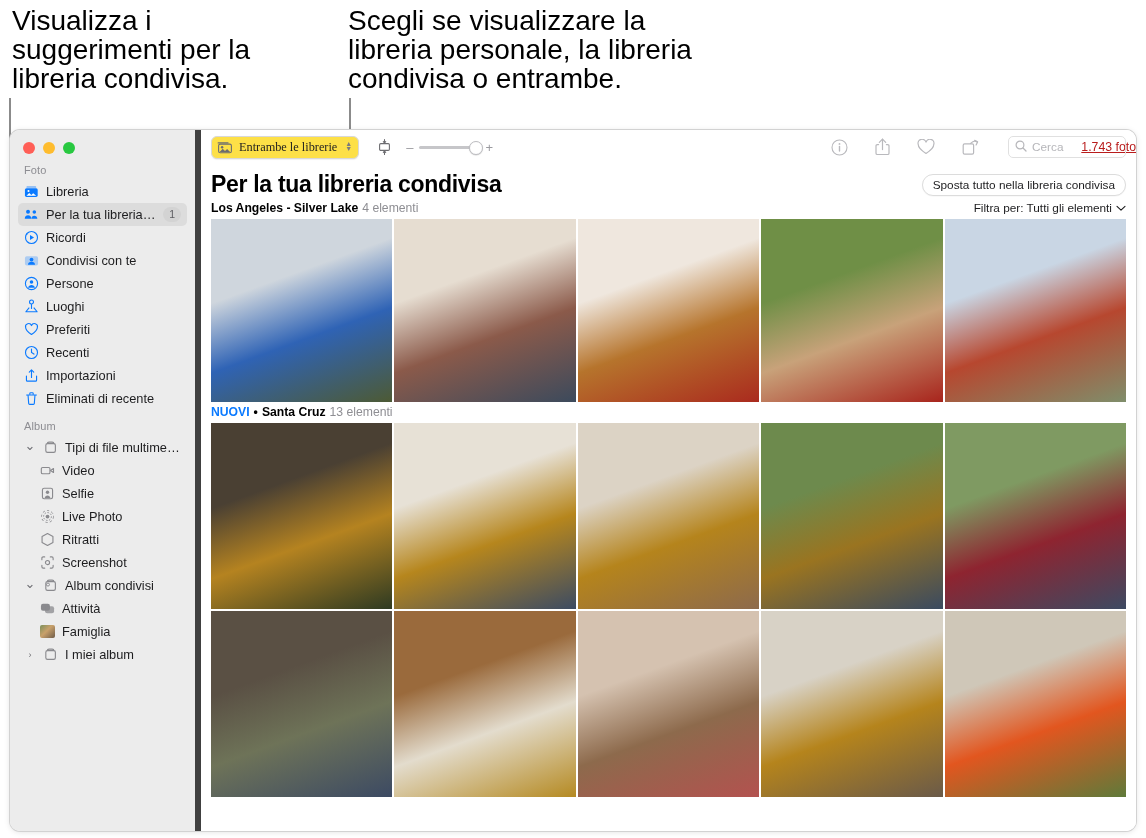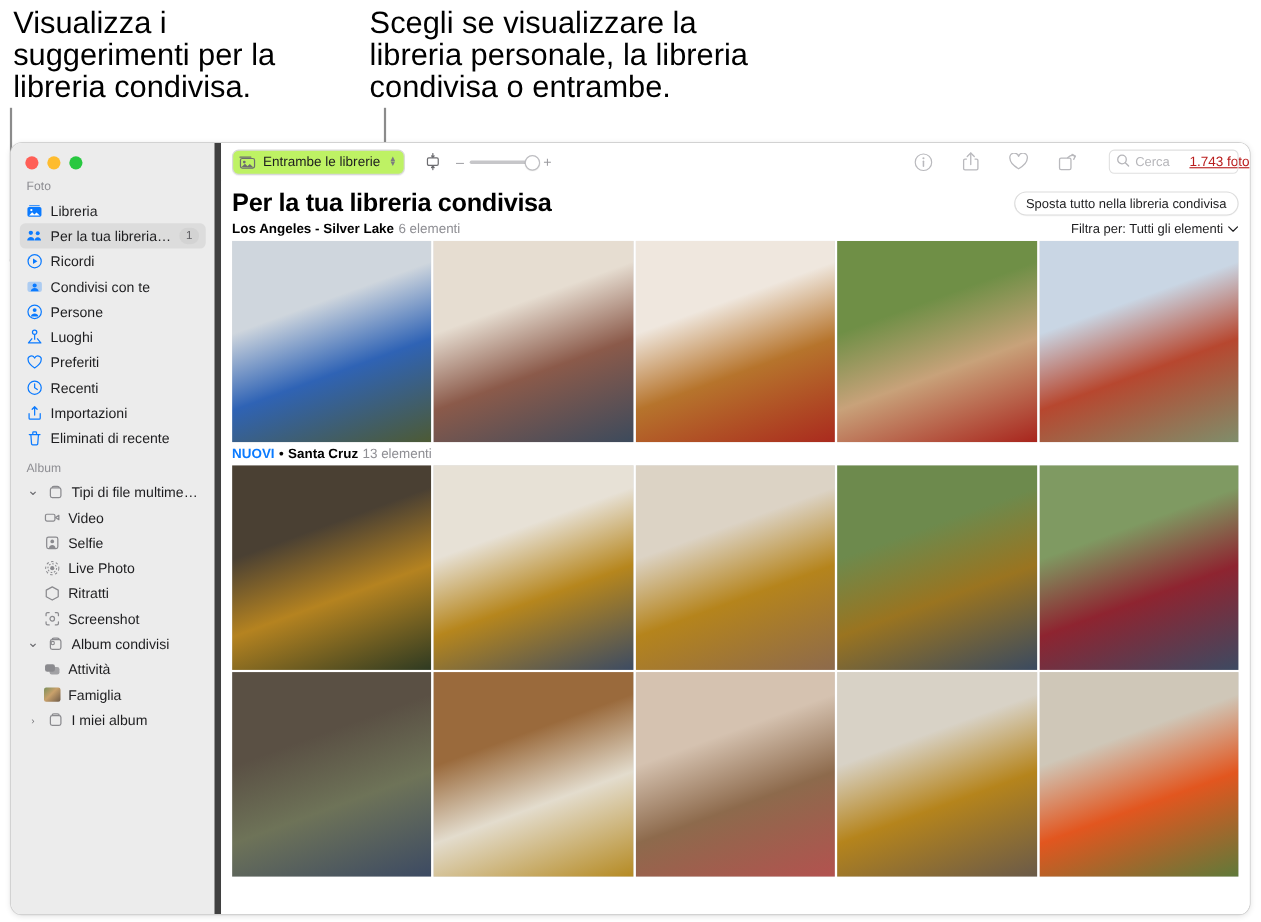--- a/index.html
+++ b/index.html
@@ -4,21 +4,21 @@
 <style>
   html,body{margin:0;padding:0;}
   body{
     width:1146px;height:838px;background:#ffffff;
     font-family:"Liberation Sans","DejaVu Sans",sans-serif;
     -webkit-font-smoothing:antialiased;overflow:hidden;position:relative;
   }
   
   .callout{position:absolute;color:#000;font-size:28px;line-height:29px;white-space:pre-line;}
   #callout-left{left:12px;top:6px;width:275px;}
-  #callout-right{left:336px;top:6px;width:400px;}
+  #callout-right{left:348px;top:6px;width:400px;}
   .leader{position:absolute;background:#8b8b8b;}
   #leader-left-v{left:9px;top:98px;width:2px;height:139px;}
   #leader-left-h{left:9px;top:236px;width:14px;height:2px;}
   #leader-right-v{left:349px;top:98px;width:2px;height:42px;}
 
   
   #window{
     position:absolute;left:10px;top:130px;width:1126px;height:701px;
     border-radius:10px;overflow:hidden;background:#fff;
     box-shadow:0 0 0 1px #d2d2d2, 0 1px 6px rgba(0,0,0,.13);
@@ -62,23 +62,24 @@
      linear-gradient(135deg,#7a8f5a 0%,#c9a16b 45%,#6e5b48 100%);}
 
   
   #main{flex:1;display:flex;flex-direction:column;min-width:0;background:#fff;}
   #toolbar{
     height:34px;flex:0 0 34px;display:flex;align-items:center;
     padding:0 10px;gap:0;position:relative;background:#fff;
   }
   .lib-select{
     display:flex;align-items:center;gap:6px;height:21px;
-    border:1px solid #d8d8d8;border-radius:6px;background:#bef264;
+    border:1px solid #d8d8d8;border-radius:6px;background:#fde047;
     padding:0 6px 0 5px;font-size:12.3px;color:#1d1d1f;
     box-shadow:0 0.5px 1px rgba(0,0,0,.06);
+    font-family:Liberation Serif, serif;
   }
   .lib-ic{width:16px;height:13px;display:flex;align-items:center;color:#6c6c70;}
   .chev-ud{display:flex;flex-direction:column;line-height:5px;font-size:7px;color:#7b7b80;margin-left:2px;}
   .aspect-btn{margin-left:18px;color:#6c6c70;display:flex;align-items:center;}
   .zoomctl{display:flex;align-items:center;gap:5px;margin-left:14px;color:#9a9a9f;font-size:13px;}
   .zoom-track{width:62px;height:3px;background:#c6c6c9;border-radius:2px;position:relative;}
   .zoom-thumb{position:absolute;right:-2px;top:-4.5px;width:12px;height:12px;border-radius:50%;
     background:#fff;border:1px solid #bdbdc1;box-shadow:0 .5px 1px rgba(0,0,0,.18);}
   .photo-count{position:absolute;left:0;right:0;text-align:right;font-size:12.3px;color:#b91c1c;pointer-events:none;text-decoration:underline;}
   .tb-right{margin-left:auto;display:flex;align-items:center;gap:27px;z-index:2;}
@@ -403,21 +404,21 @@
       </div>
     </div>
 
     <div id="content">
       <div class="page-head">
         <div class="page-title">Per la tua libreria condivisa</div>
         <button class="move-all-btn">Sposta tutto nella libreria condivisa</button>
       </div>
       <div id="sections">
           <div class="sec-head">
-            <div class="sec-left"><span>Los Angeles - Silver Lake</span><span class="count">6 elementi</span></div>
+            <div class="sec-left"><span>Los Angeles - Silver Lake</span><span class="count">4 elementi</span></div>
             <div class="sec-right">
               <span>Filtra per: Tutti gli elementi</span>
               <span><svg width="10" height="7" viewBox="0 0 10 7" fill="none">
                   <path d="M1 1.3L5 5.2l4-3.9" stroke="#1d1d1f" stroke-width="1.1" stroke-linecap="round" stroke-linejoin="round"></path>
                 </svg></span>
             </div>
           </div>
           <div class="grid">
             <div class="cell" title="bambino con le braccia alzate alla finestra blu">
               <i style="background: linear-gradient(160deg, rgb(207, 214, 221) 0%, rgb(207, 214, 221) 34%, rgb(47, 99, 181) 62%, rgb(77, 90, 52) 100%);"></i>

